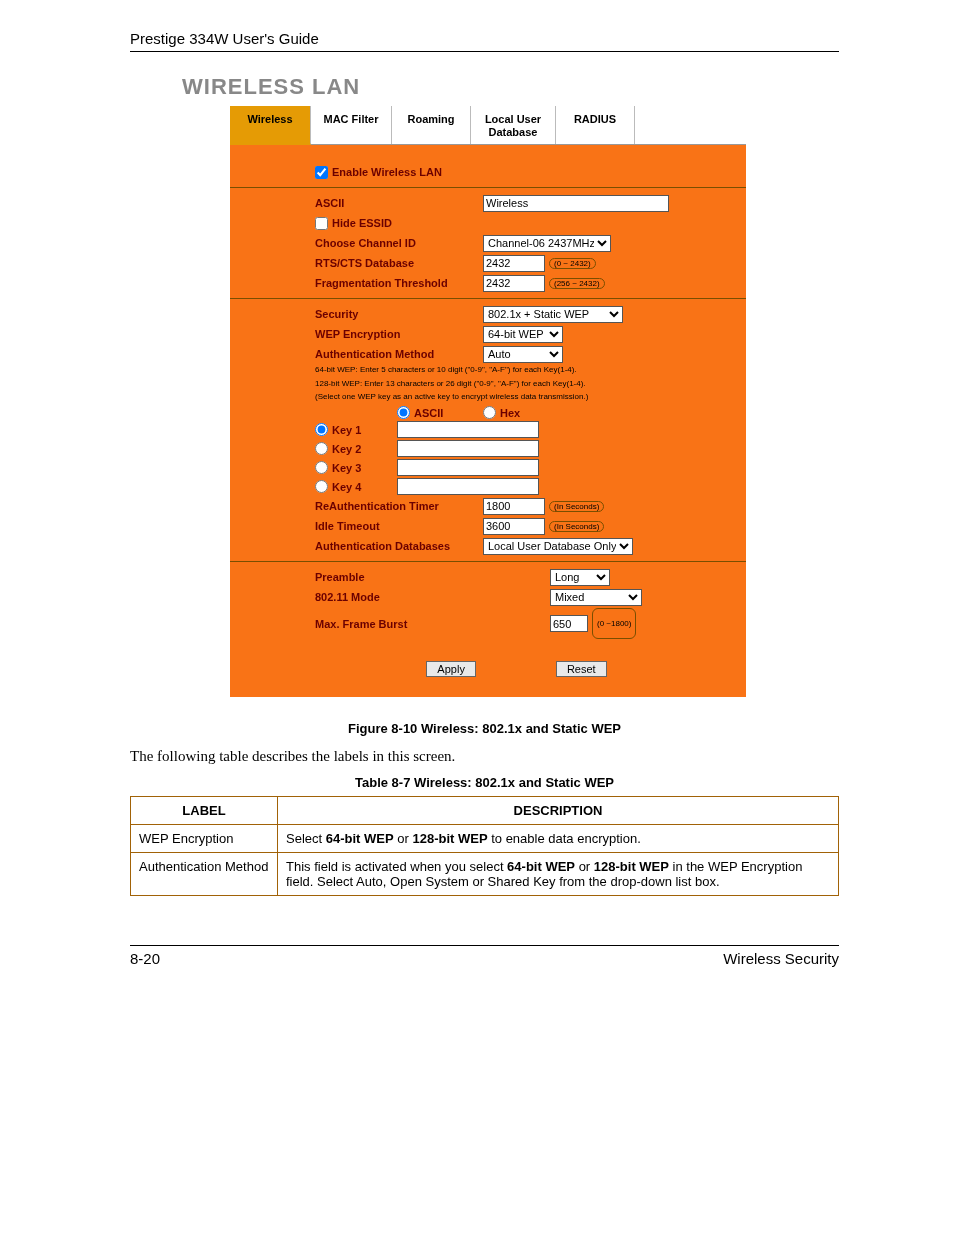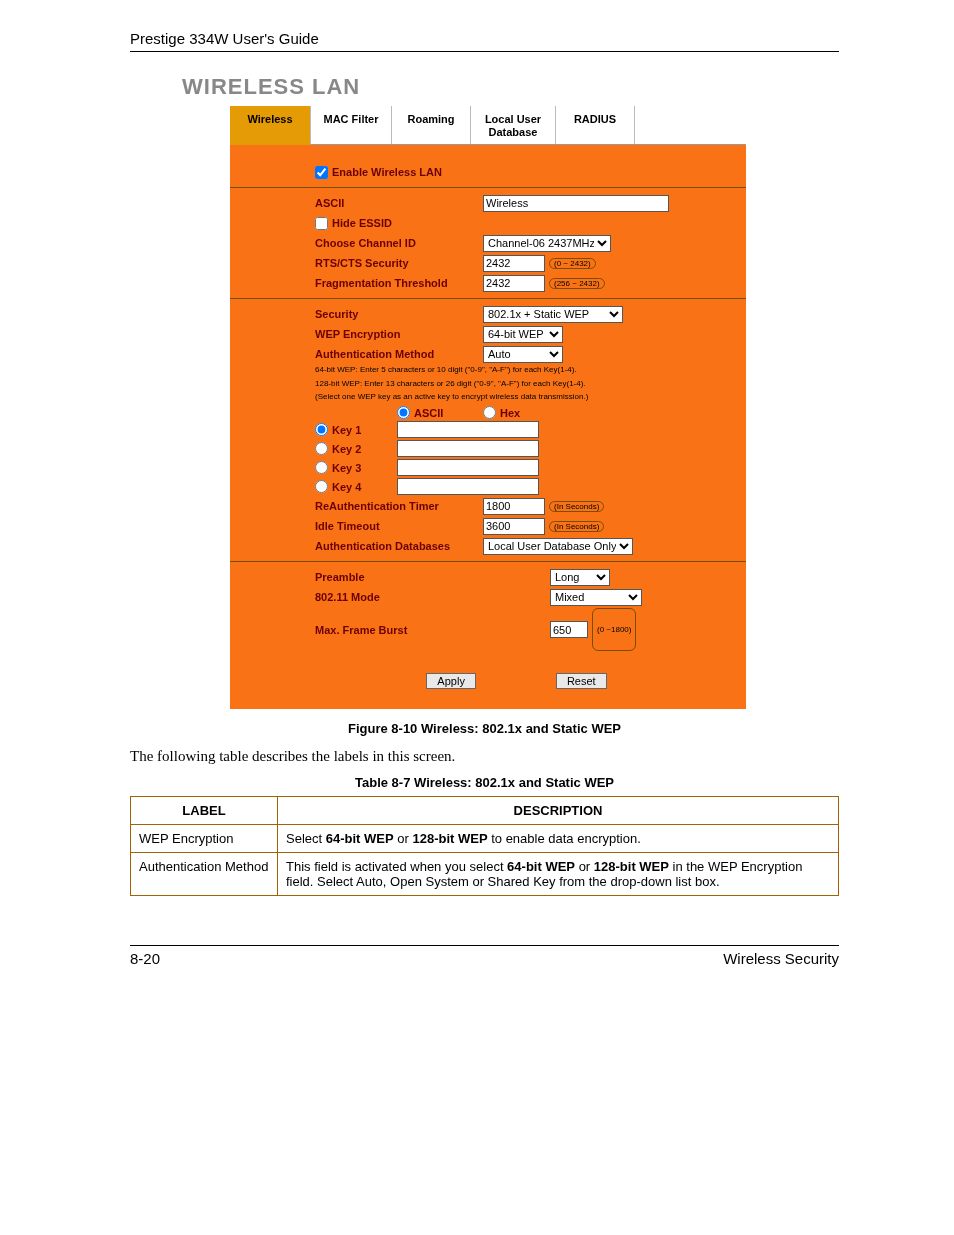--- a/index.html
+++ b/index.html
@@ -143,21 +143,21 @@
   .radio-lbl {
     color: #6b0000;
     font-weight: 700;
     font-size: 11px;
   }
 
   .caption {
     text-align: center;
     font-weight: 700;
     font-size: 13px;
-    margin-top: 12px;
+    margin-top: 24px;
   }
   .intro {
     font-family: "Times New Roman", Times, serif;
     font-size: 15px;
     margin: 12px 0 8px 0;
   }
   .tbl-caption {
     text-align: center;
     font-weight: 700;
     font-size: 13px;
@@ -228,21 +228,21 @@
       </div>
 
       <div class="row">
         <span class="lbl">Choose Channel ID</span>
         <select class="sel" style="width:128px;">
           <option>Channel-06 2437MHz</option>
         </select>
       </div>
 
       <div class="row">
-        <span class="lbl">RTS/CTS Security</span>
+        <span class="lbl">RTS/CTS Database</span>
         <input type="text" class="fld" style="width: 56px;" value="2432">
         <span class="help" style="border:1px solid #7a4e00;border-radius:6px;padding:0 4px;margin-left:4px;">(0 ~ 2432)</span>
       </div>
 
       <div class="row">
         <span class="lbl">Fragmentation Threshold</span>
         <input type="text" class="fld" style="width: 56px;" value="2432">
         <span class="help" style="border:1px solid #7a4e00;border-radius:6px;padding:0 4px;margin-left:4px;">(256 ~ 2432)</span>
       </div>
 
@@ -344,21 +344,21 @@
       <div class="row">
         <span class="lbl" style="flex-basis:235px;">802.11 Mode</span>
         <select class="sel" style="width:92px;">
           <option>Mixed</option>
         </select>
       </div>
 
       <div class="row">
         <span class="lbl" style="flex-basis:235px;">Max. Frame Burst</span>
         <input type="text" class="fld" style="width: 32px;" value="650">
-        <span class="help" style="border:1px solid #7a4e00;border-radius:6px;padding:16px 4px;margin-left:4px;">(0 ~1800)</span>
+        <span class="help" style="border:1px solid #7a4e00;border-radius:6px;padding:10px 4px;margin-left:4px;">(0 ~1800)</span>
       </div>
 
       <div class="btn-row">
         <button class="btn">Apply</button>
         <button class="btn">Reset</button>
       </div>
 
     </div>
   </div>
 

